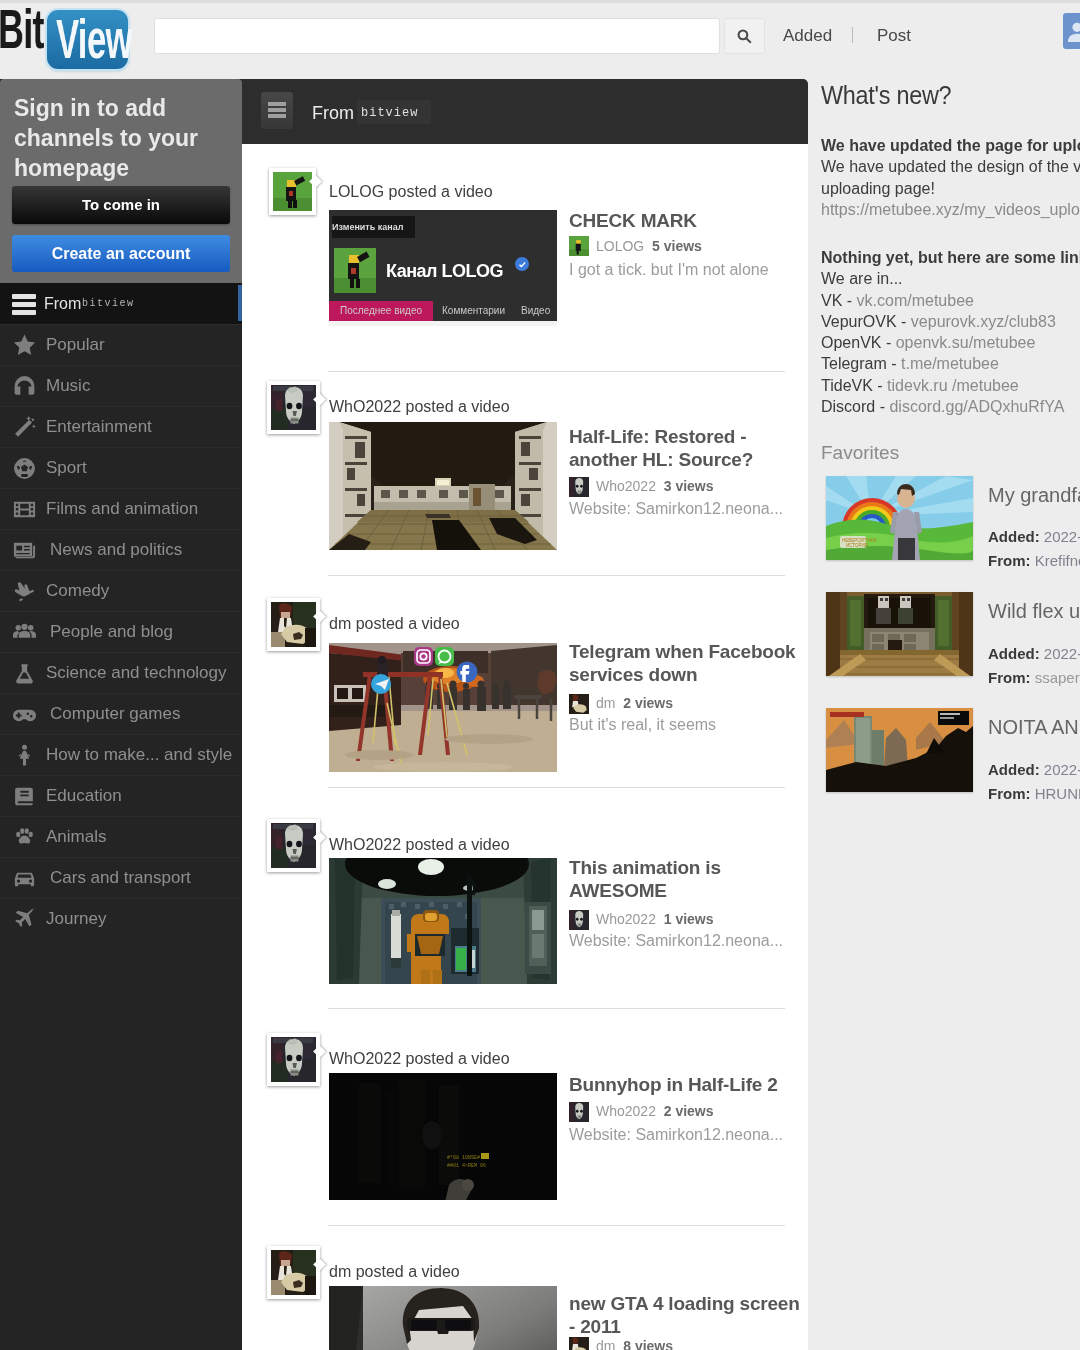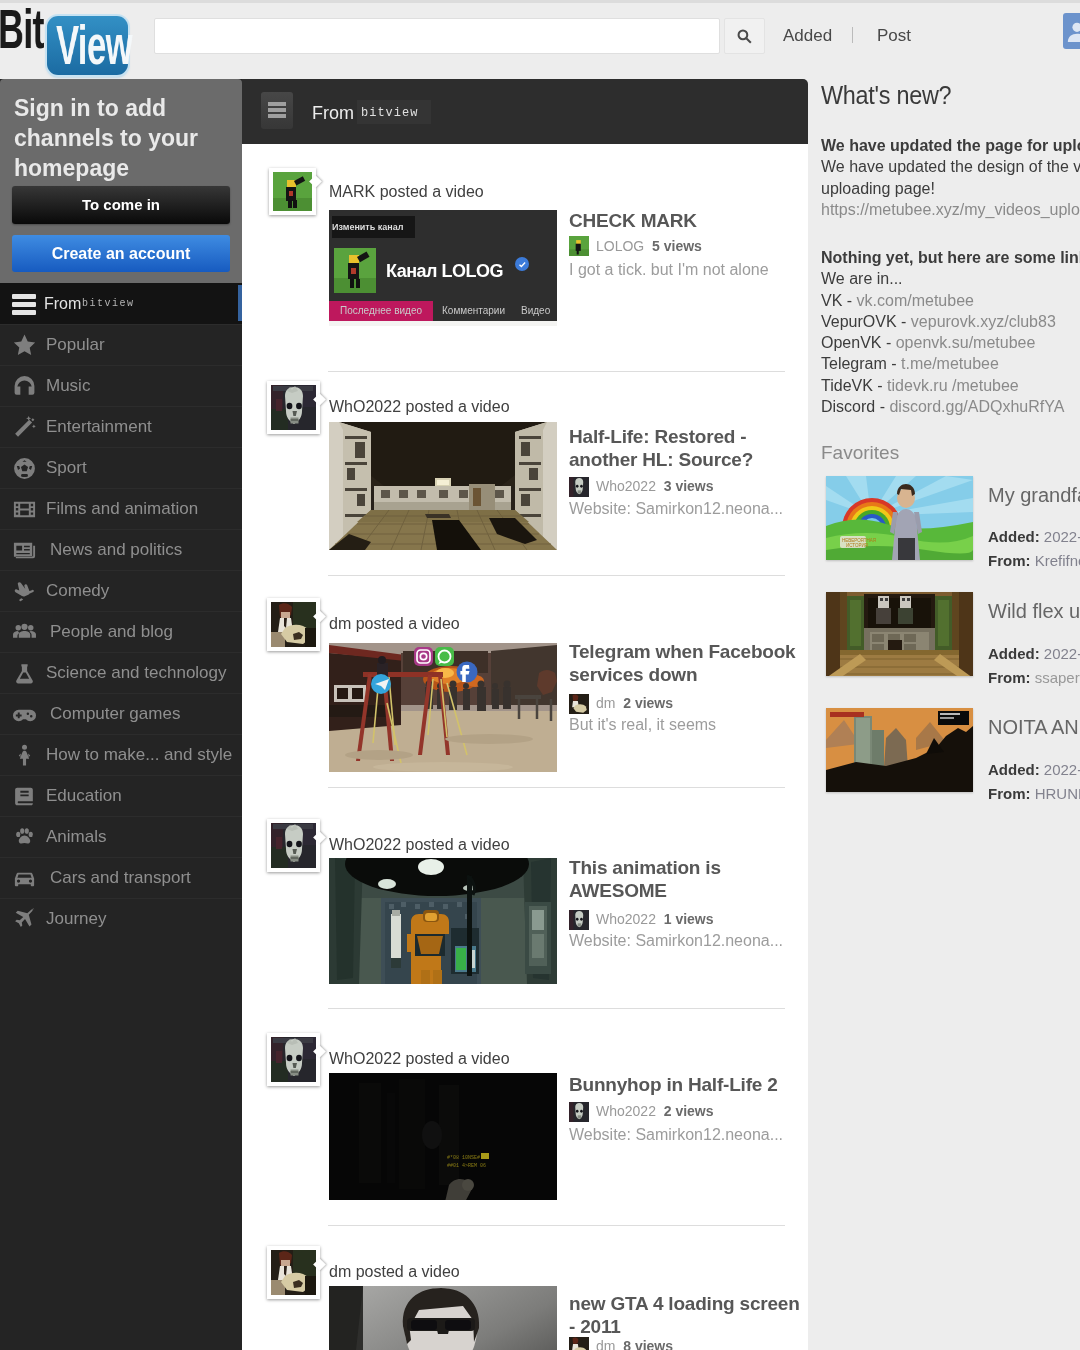--- a/index.html
+++ b/index.html
@@ -2,21 +2,21 @@
 <html><head>
 <meta charset="utf-8">
 <style>
 *{margin:0;padding:0;box-sizing:border-box}
 html,body{width:1080px;height:1350px;overflow:hidden}
 body{font-family:"Liberation Sans",sans-serif;background:#ededed;position:relative}
 .abs{position:absolute}
 
 #topstrip{left:0;top:0;width:1080px;height:3px;background:#dcdcdc}
 #logoBit{left:-2px;top:-4px;font-size:56px;font-weight:700;color:#1a1a1a;letter-spacing:-1px;transform:scaleX(.64) translateZ(0);transform-origin:0 0;will-change:transform}
-#logoView{left:47px;top:16px;width:81px;height:59px;border-radius:11px;background:linear-gradient(#3390c5,#1b6ba2);box-shadow:0 0 0 2px #c6e2f2,0 2px 3px rgba(120,180,215,.7)}
+#logoView{left:47px;top:10px;width:81px;height:59px;border-radius:11px;background:linear-gradient(#3390c5,#1b6ba2);box-shadow:0 0 0 2px #c6e2f2,0 2px 3px rgba(120,180,215,.7)}
 #logoView span{position:absolute;left:9px;top:-4px;font-size:56px;font-weight:700;color:#f4f8fa;letter-spacing:-1px;transform:scaleX(.62) translateZ(0);transform-origin:0 0;will-change:transform}
 #searchbox{left:154px;top:18px;width:566px;height:36px;background:#fff;border:1px solid #dfdfdf;border-radius:2px}
 #searchbtn{left:724px;top:18px;width:41px;height:36px;background:#f1f1f1;border:1px solid #e3e3e3;border-radius:2px}
 #review{left:783px;top:26px;font-size:17px;color:#484848}
 #tdiv{left:852px;top:27px;width:1px;height:16px;background:#bbb}
 #post{left:877px;top:26px;font-size:17px;color:#484848}
 #userbox{left:1063px;top:13px;width:25px;height:36px;background:#6c93cc;border-radius:3px}
 
 #sidebar{left:0;top:79px;width:242px;height:1271px;background:#242424}
 #signbox{left:0;top:0;width:242px;height:204px;background:#6b6b6b;border-radius:4px 4px 0 0}
@@ -220,21 +220,21 @@
         <rect x="0" y="26" width="39" height="13" fill="#4c8f33"></rect>
         <rect x="14" y="8" width="9" height="8" fill="#e8c12c"></rect>
         <rect x="13" y="15" width="10" height="14" fill="#141414"></rect>
         <rect x="21" y="9" width="10" height="5" transform="rotate(-28 21 9)" fill="#141414"></rect>
         <rect x="15" y="28" width="4" height="8" fill="#101010"></rect>
         <rect x="20" y="28" width="4" height="8" fill="#101010"></rect>
         <rect x="16" y="19" width="4" height="5" fill="#b03a2a"></rect>
       </svg></div>
 <div class="avtail" style="right:-4px;top:9px"></div>
   </div>
-<div class="posted" style="left:329px;top:183px">MARK posted a video</div>
+<div class="posted" style="left:329px;top:183px">LOLOG posted a video</div>
 <div class="thumb" style="top:210px;height:116px;background:#2e2e2e">
   <div style="position:absolute;left:3px;top:6px;width:83px;height:22px;background:#161616;color:#ddd;font-size:9px;font-weight:700;line-height:22px;text-align:left">Изменить канал</div>
   <div style="position:absolute;left:5px;top:38px;width:42px;height:45px;background:#59a33d;overflow:hidden">
     <svg viewBox="0 0 42 45" width="42" height="45">
         <rect width="42" height="45" fill="#5aa33e"></rect>
         <rect x="0" y="30" width="42" height="15" fill="#4c8f33"></rect>
         <rect x="15" y="7" width="10" height="9" fill="#e8c12c"></rect>
         <rect x="14" y="15" width="11" height="16" fill="#141414"></rect>
         <rect x="23" y="9" width="11" height="6" transform="rotate(-30 23 9)" fill="#141414"></rect>
         <rect x="16" y="31" width="4" height="9" fill="#101010"></rect>

